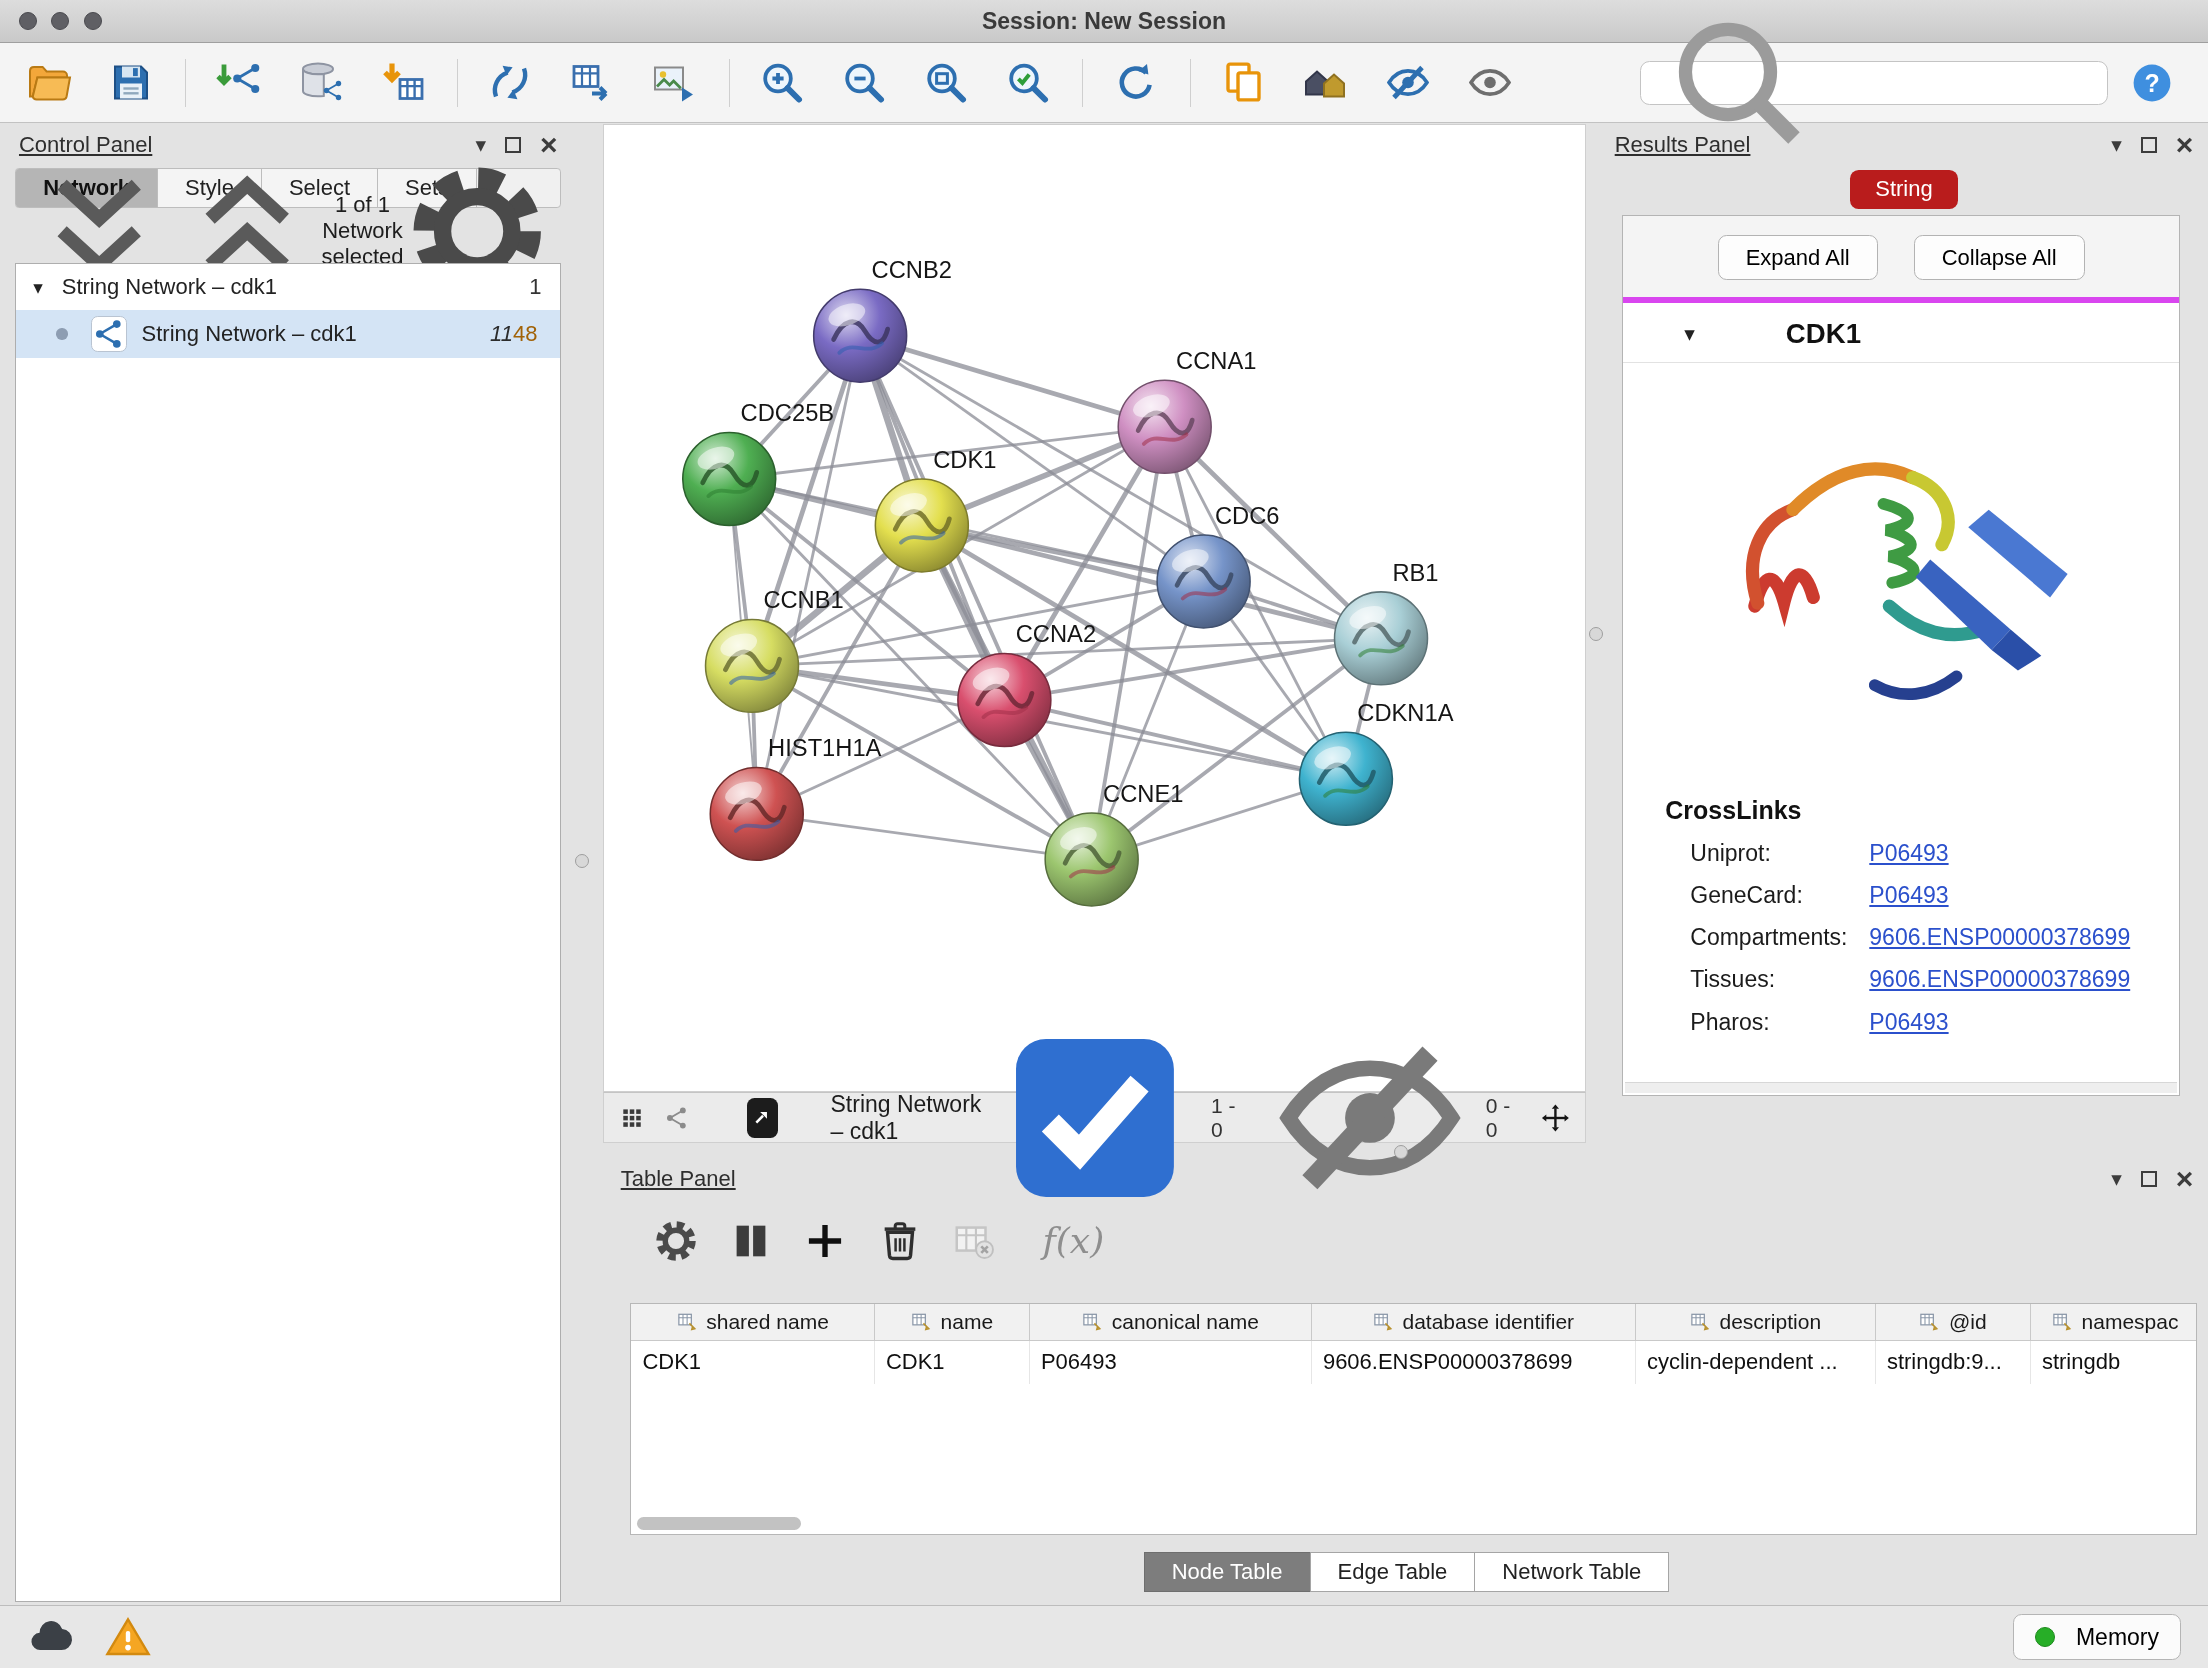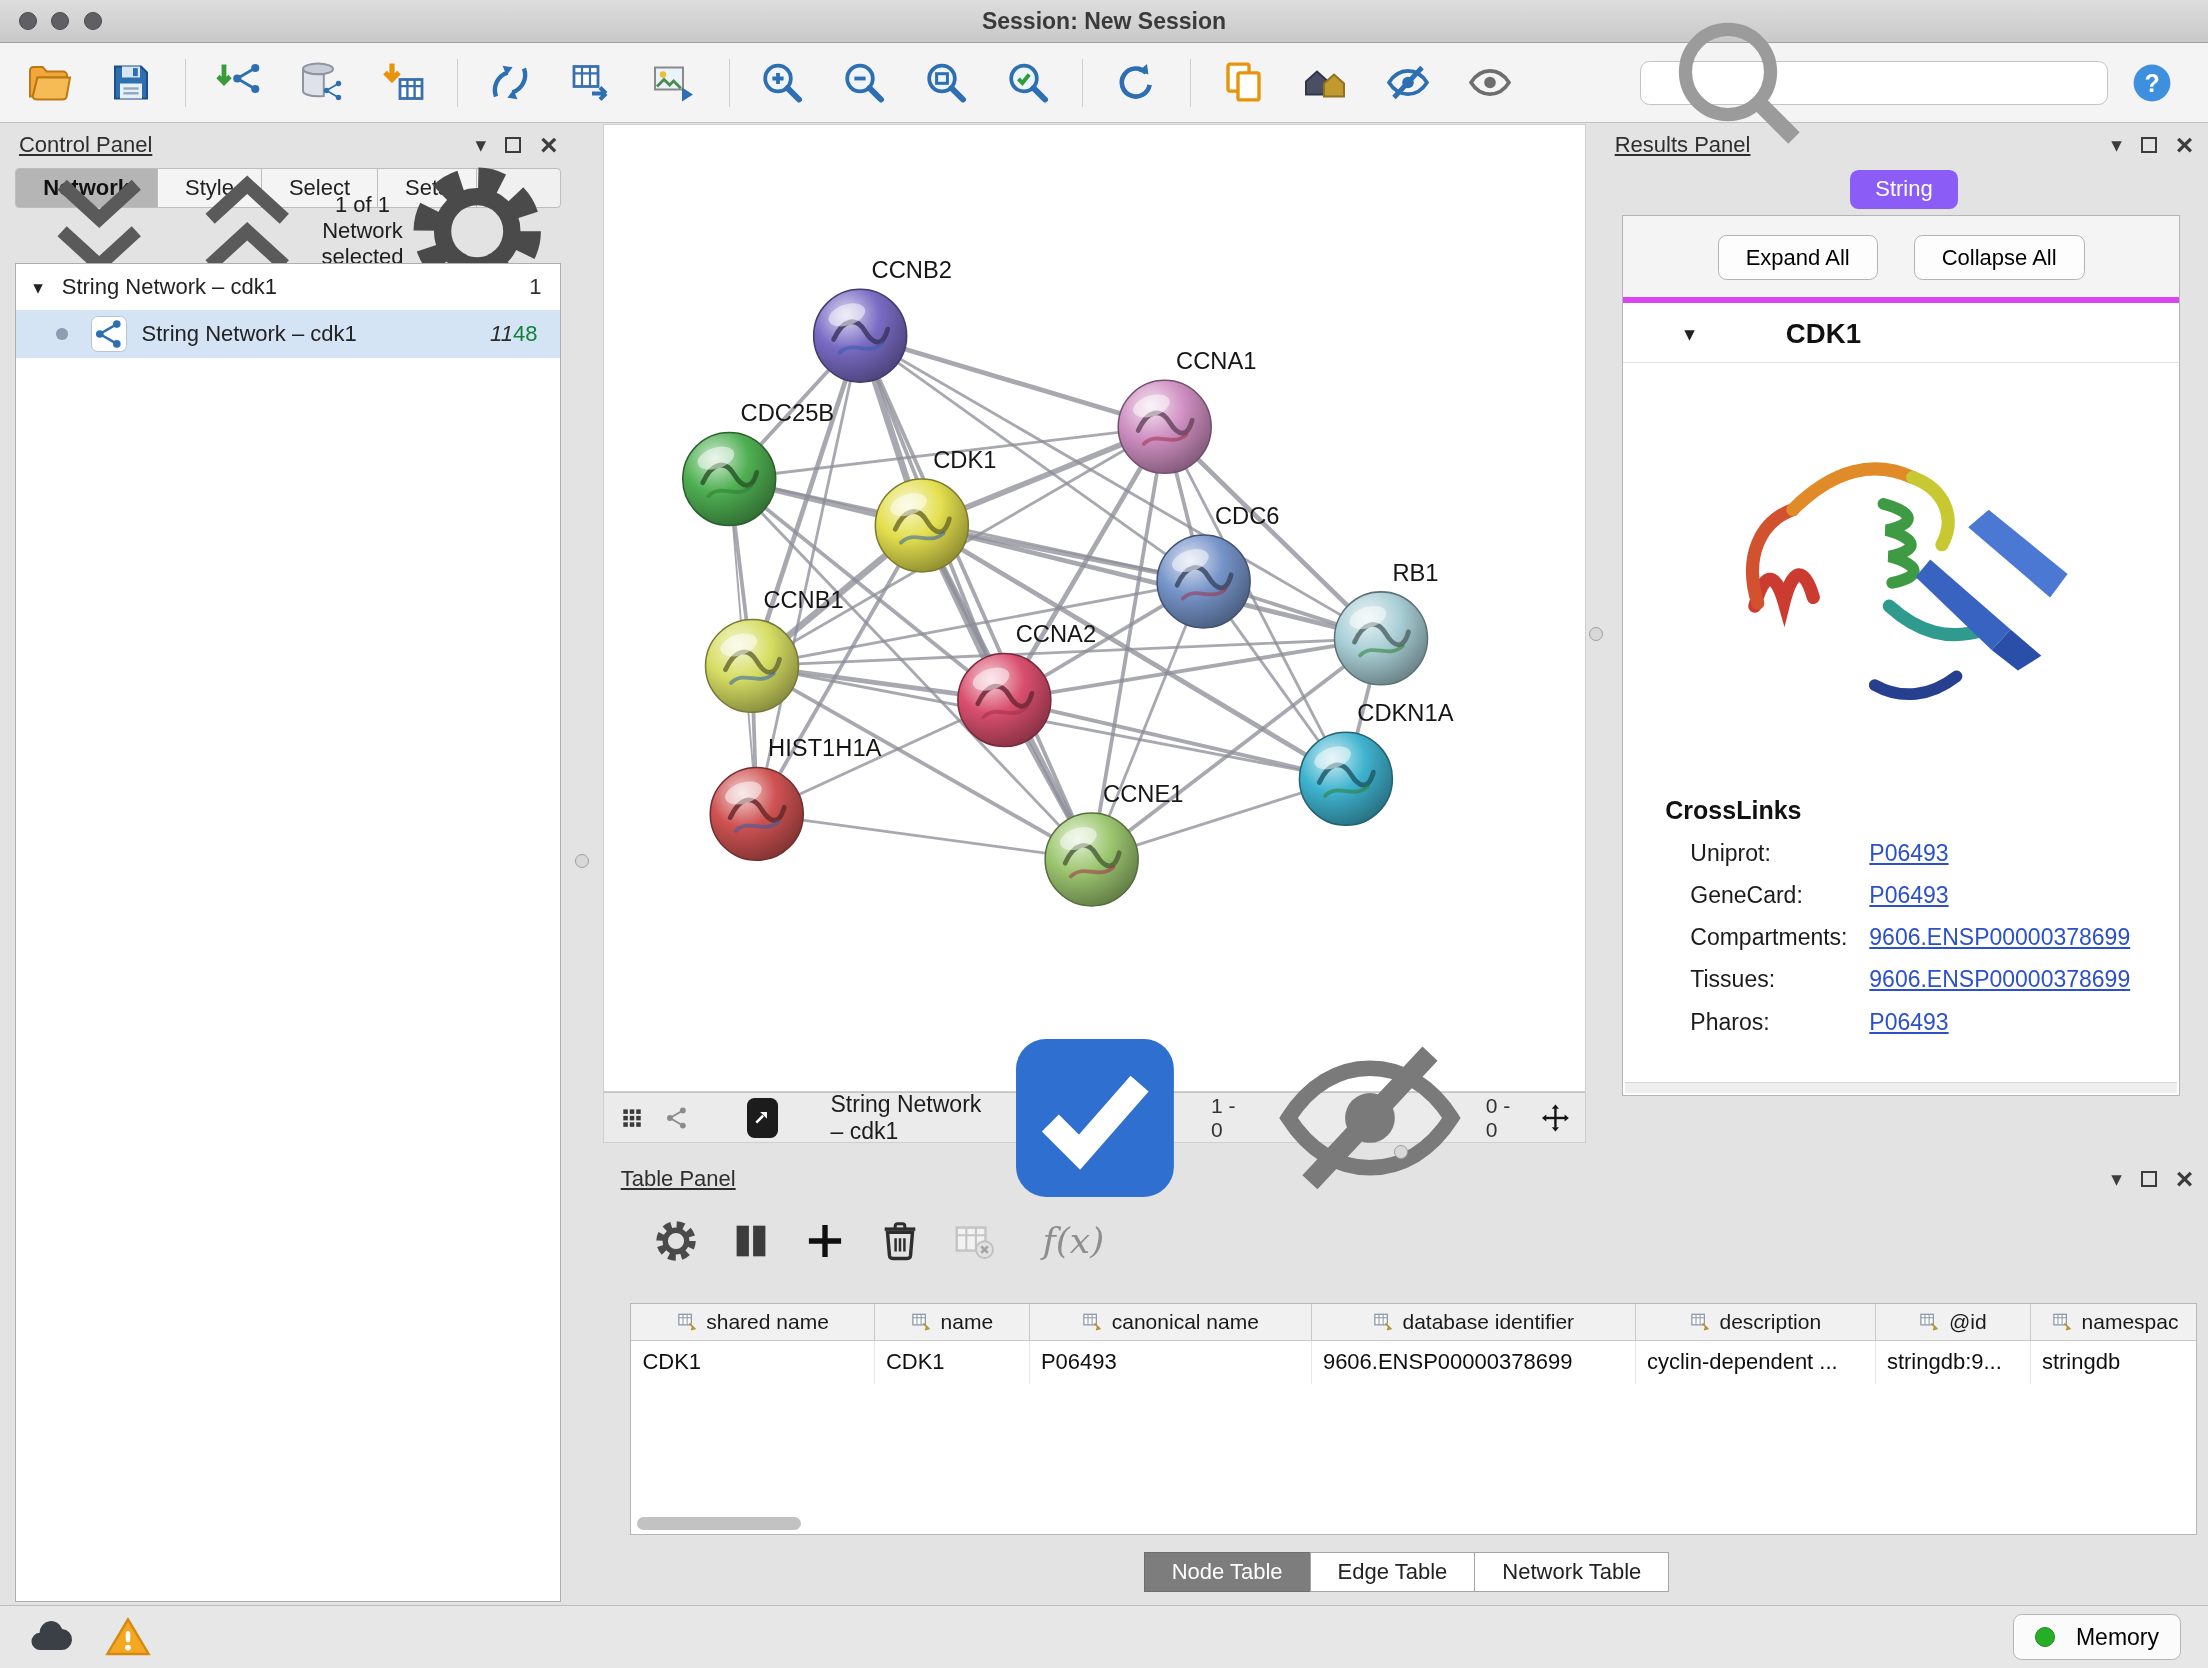--- a/index.html
+++ b/index.html
@@ -49,21 +49,21 @@
   .cp-list { position:absolute; top:139px; bottom:3.8px; left:1.9px; right:1.9px; background:#fff; border:1px solid #aeaeae; overflow:hidden; }
   .trow1 { display:flex; align-items:center; height:46px; padding:0 19px 0 17px; font-size:22px; cursor:pointer; }
   .trow1 .tri { margin-right:19px; font-size:19px; color:#222; }
   .trow1 .cnt { margin-left:auto; color:#333; }
   .trow2 { display:flex; align-items:center; height:48px; background:#d4e4f5; padding:0 23px 0 40px; font-size:22px; cursor:pointer; }
   .bullet { width:11.4px; height:11.4px; border-radius:50%; background:#8d9db2; margin-right:23px; flex:none; }
   .sticon { width:36px; height:36px; background:#fff; border:1px solid #b9c4d2; border-radius:6.7px; display:flex; align-items:center; justify-content:center; margin-right:15px; flex:none; }
   .sticon svg { width:27px; height:27px; }
   .trow2 .lbl { flex:1; }
   .trow2 .n1 { color:#2c2c2c;font-style:italic; }
-  .trow2 .n2 { color:#15803d; }
+  .trow2 .n2 { color:#a16207; }
 
   
   .netview { position:absolute; left:603px; top:124px; width:983px; height:968px; background:#fff; border:1px solid #cfcfcf; }
   #net-svg { width:100%; height:100%; }
   #net-svg text { font-family:"Liberation Sans",sans-serif; }
   .netbar { position:absolute; left:603px; top:1092px; width:983px; height:51px; background:#ebebeb;
     border:1px solid #cfcfcf; border-top:1px solid #c4c4c4; display:flex; align-items:center; padding:0 15px; }
   .nb-ic { width:36px; height:36px; border:none; background:transparent; cursor:pointer; padding:0; margin-right:19px; }
   .nb-ic svg { width:32px; height:32px; display:block; }
   .birdseye { width:40px; height:40px; background:#1c1c1c; border-radius:7.6px; border:none; cursor:pointer; margin:0 0 0 38px; padding:3.8px; }
@@ -71,21 +71,21 @@
   .nb-title { margin-left:53px; font-size:23px; color:#1c1c1c; }
   .nb-right { margin-left:auto; display:flex; align-items:center; gap:13.3px; }
   .nb-right svg { width:30px; height:30px; display:block; }
   .nb-count { font-size:21px; color:#333; margin-right:13.3px; }
   .crossbtn { width:42px; height:42px; border:none; background:transparent; cursor:pointer; padding:0; }
   .crossbtn svg { width:38px; height:38px; }
 
   
   .results-panel { position:absolute; left:1609px; top:124px; width:590px; height:1037px; }
   .badge-row { display:flex; justify-content:center; margin-top:3.8px; }
-  .badge { background:#8b5cf6; color:#fff; font-size:22px; padding:6.7px 25px; border-radius:8.6px; cursor:pointer; }
+  .badge { background:#b91c1c; color:#fff; font-size:22px; padding:6.7px 25px; border-radius:8.6px; cursor:pointer; }
   .res-box { position:absolute; left:13.3px; right:19px; top:91px; height:881px; background:#fff; border:1px solid #b4b4b4; }
   .res-buttons { display:flex; justify-content:center; gap:36px; padding:19px 0 17px; background:#f4f4f4; border-bottom:6px solid #d946ef; }
   .res-btn { font-size:22px; padding:8.6px 27px; background:#fdfdfd; border:1px solid #b3b3b3; border-radius:8.6px; cursor:pointer; font-family:"Liberation Sans",sans-serif; }
   .sec-hdr { display:flex; align-items:center; padding:15px 0 11.4px 61px; border-bottom:1px solid #e2e2e2; }
   .sec-hdr .tri { font-size:21px; color:#222; cursor:pointer; }
   .gene { margin-left:91px; font-size:27.6px; font-weight:bold; color:#111; }
   .gene-desc { padding:13.3px 0 0 34px; font-size:23px; color:#1b1b1b; }
   .protein-wrap { display:flex; justify-content:center; margin-top:21px; }
   .protein-wrap svg { width:380px; height:380px; }
   .xl-title { padding:32px 0 7.6px 42px; font-size:25px; font-weight:bold; color:#111; }

